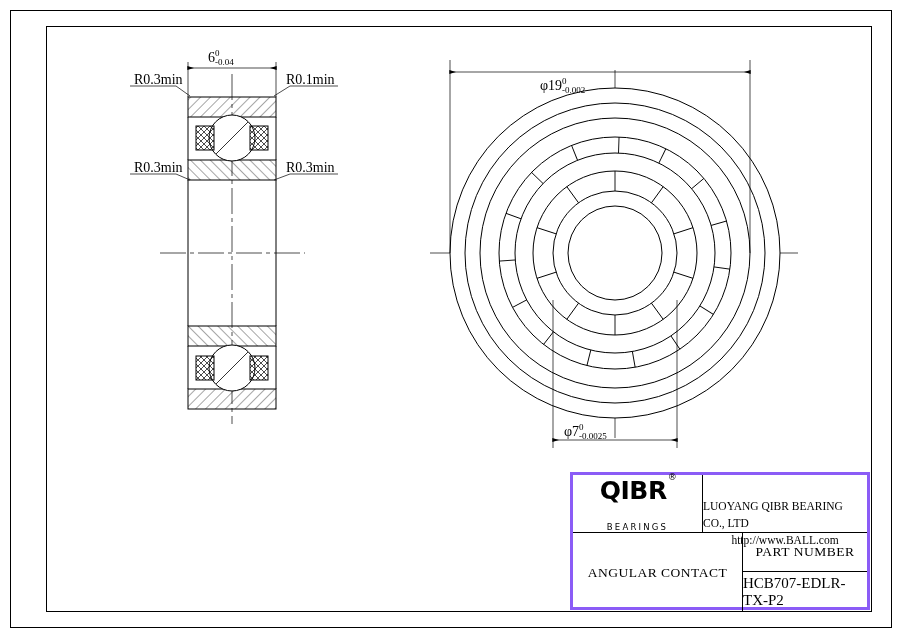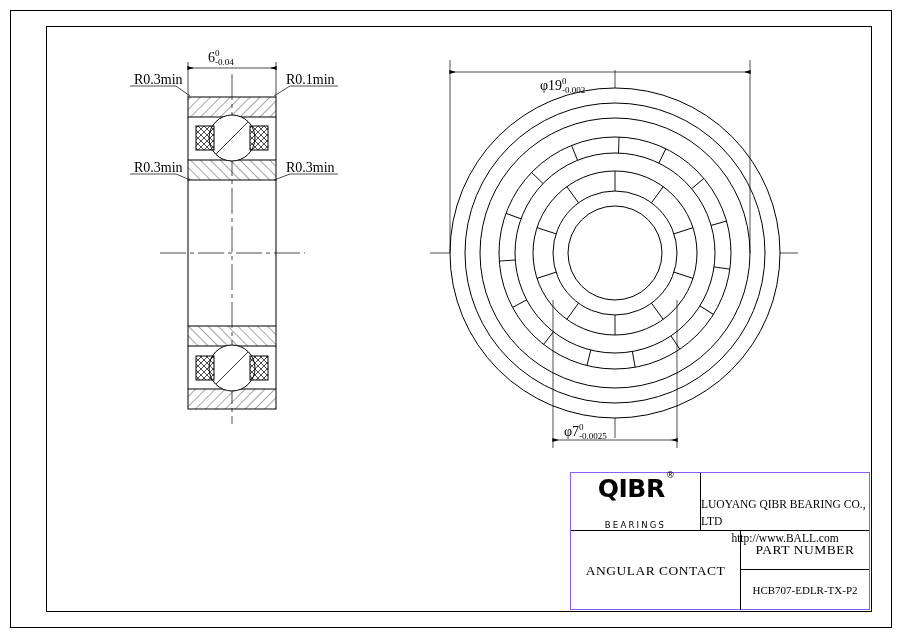--- a/index.html
+++ b/index.html
@@ -6,32 +6,32 @@
   body{width:900px;height:636px;overflow:hidden;font-family:"Liberation Serif",serif;color:#000;}
   #sheet{position:relative;width:900px;height:636px;}
   .frame-outer{position:absolute;left:10px;top:10px;width:880px;height:616px;border:1px solid #000;}
   .frame-inner{position:absolute;left:46px;top:26px;width:824px;height:584px;border:1px solid #000;}
   svg{position:absolute;left:0;top:0;}
   .dim-text{position:absolute;font-family:"Liberation Serif",serif;font-size:14px;white-space:nowrap;}
   .tol{display:inline-block;position:relative;top:-1px;font-size:9px;line-height:9px;text-align:left;vertical-align:middle;}
   .tol span{display:block;}
   .leader-label{position:absolute;font-family:"Liberation Serif",serif;font-size:14px;white-space:nowrap;}
   
-  .tb{position:absolute;left:570px;top:472px;width:300px;height:138px;border:1px solid #8b5cf6;box-sizing:border-box;}
+  .tb{position:absolute;left:570px;top:472px;width:300px;height:138px;border:3px solid #8b5cf6;box-sizing:border-box;}
   .tb-top{position:relative;height:58px;border-bottom:1px solid #000;box-sizing:border-box;display:flex;}
   .tb-logo{width:130px;border-right:1px solid #000;box-sizing:border-box;display:flex;flex-direction:column;justify-content:center;align-items:center;}
   .logo-main{font-family:"DejaVu Sans",sans-serif;font-weight:bold;font-size:25px;letter-spacing:-0.5px;line-height:25px;position:relative;}
   .logo-main sup{font-size:9px;font-weight:normal;position:relative;top:-10px;left:1px;}
   .logo-sub{font-family:"DejaVu Sans",sans-serif;font-size:8.5px;letter-spacing:2.2px;margin-top:18px;}
   .tb-company{flex:1;display:flex;flex-direction:column;justify-content:center;align-items:center;font-size:11.5px;line-height:17px;margin-top:40px;}
   .tb-bottom{display:flex;height:79px;font-family:Liberation Serif, serif;}
   .tb-type{width:170px;border-right:1px solid #000;box-sizing:border-box;display:flex;flex-direction:column;justify-content:center;align-items:center;font-size:13.5px;line-height:26px;letter-spacing:0.5px;}
   .tb-part{flex:1;display:flex;flex-direction:column;box-sizing:border-box;}
   .tb-part-title{height:39px;border-bottom:1px solid #000;box-sizing:border-box;display:flex;justify-content:center;align-items:center;font-size:13.5px;letter-spacing:0.5px;}
-  .tb-part-num{flex:1;display:flex;justify-content:center;align-items:center;font-size:11px;}
+  .tb-part-num{flex:1;display:flex;justify-content:center;align-items:center;font-size:15px;}
 </style>
 </head>
 <body>
 
 <div id="sheet">
 
   <div class="frame-outer"></div>
   <div class="frame-inner"></div>
 
   <svg width="900" height="636">

